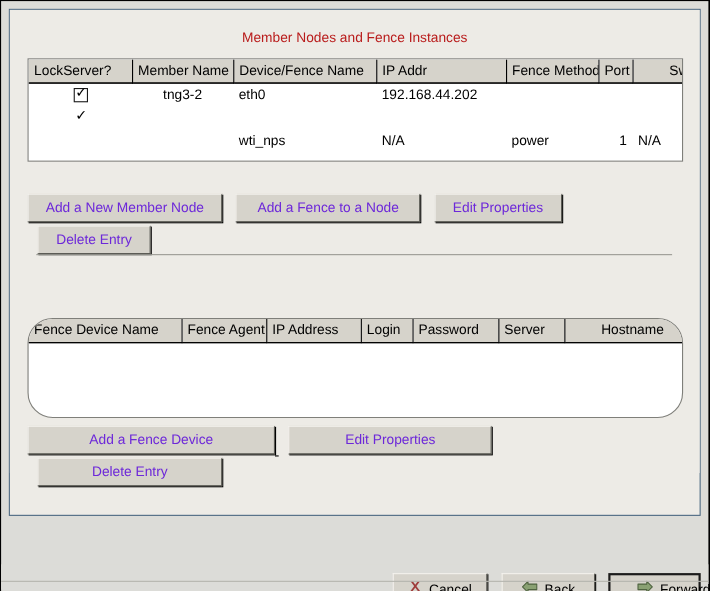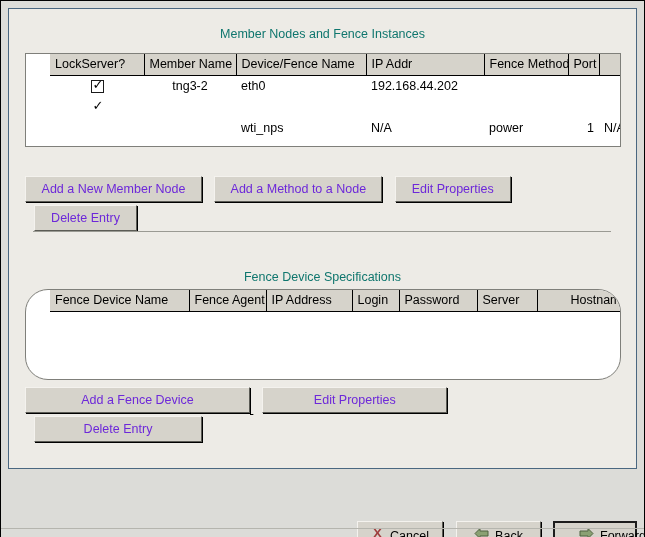--- a/index.html
+++ b/index.html
@@ -57,36 +57,35 @@
 
   #panel-body {
     position: relative;
     height: 421px;
     background: #edebe6;
   }
 
   .section-label {
     text-align: center;
     font-size: 12.5px;
-    color: #0f766e;
+    color: #b91c1c;
   }
 
   
   .tablewrap {
     background: #ffffff;
     border: 1px solid #7f7f7a;
     box-sizing: border-box;
     overflow: hidden;
   }
   table.grid {
     border-collapse: collapse;
     width: 100%;
     table-layout: fixed;
     font-size: 12.5px;
-    margin-left: 24px;
   }
   table.grid thead th {
     background: #d6d3cb;
     border-right: 1px solid #000000;
     border-bottom: 1px solid #000000;
     font-weight: normal;
     text-align: left;
     padding: 3px 5px 4px 5px;
     height: 19px;
     box-sizing: border-box;
@@ -281,28 +280,27 @@
               <td>power</td>
               <td class="right">1</td>
               <td>N/A</td>
             </tr>
           </tbody>
         </table>
       </div>
 
       <div class="btnrow" style="left:16px; top:167px; width:596px;">
         <span class="btn" style="width:177px;">Add a New Member Node</span>
-        <span class="btn" style="width:168px; margin-left:9px;">Add a Method to a Node</span>
+        <span class="btn" style="width:168px; margin-left:9px;">Add a Fence to a Node</span>
         <span class="btn" style="width:116px; margin-left:9px;">Edit Properties</span>
         <span class="btn" style="width:103px; margin-left:9px;">Delete Entry</span>
       </div>
 
       <div class="sep" style="left:24px; top:222px; width:578px;"></div>
 
-      <div class="section-label" style="position:absolute; left:0; top:261px; width:627px;">Fence Device Specifications</div>
 
       <div class="tablewrap" style="position:absolute; left:16px; top:280px; width:596px; height:91px;border-radius:23px;">
         <table class="grid">
           <colgroup>
             <col style="width:139px">
               <col style="width:77px">
               <col style="width:86px">
             <col style="width:47px">
               <col style="width:78px">
               <col style="width:60px">

